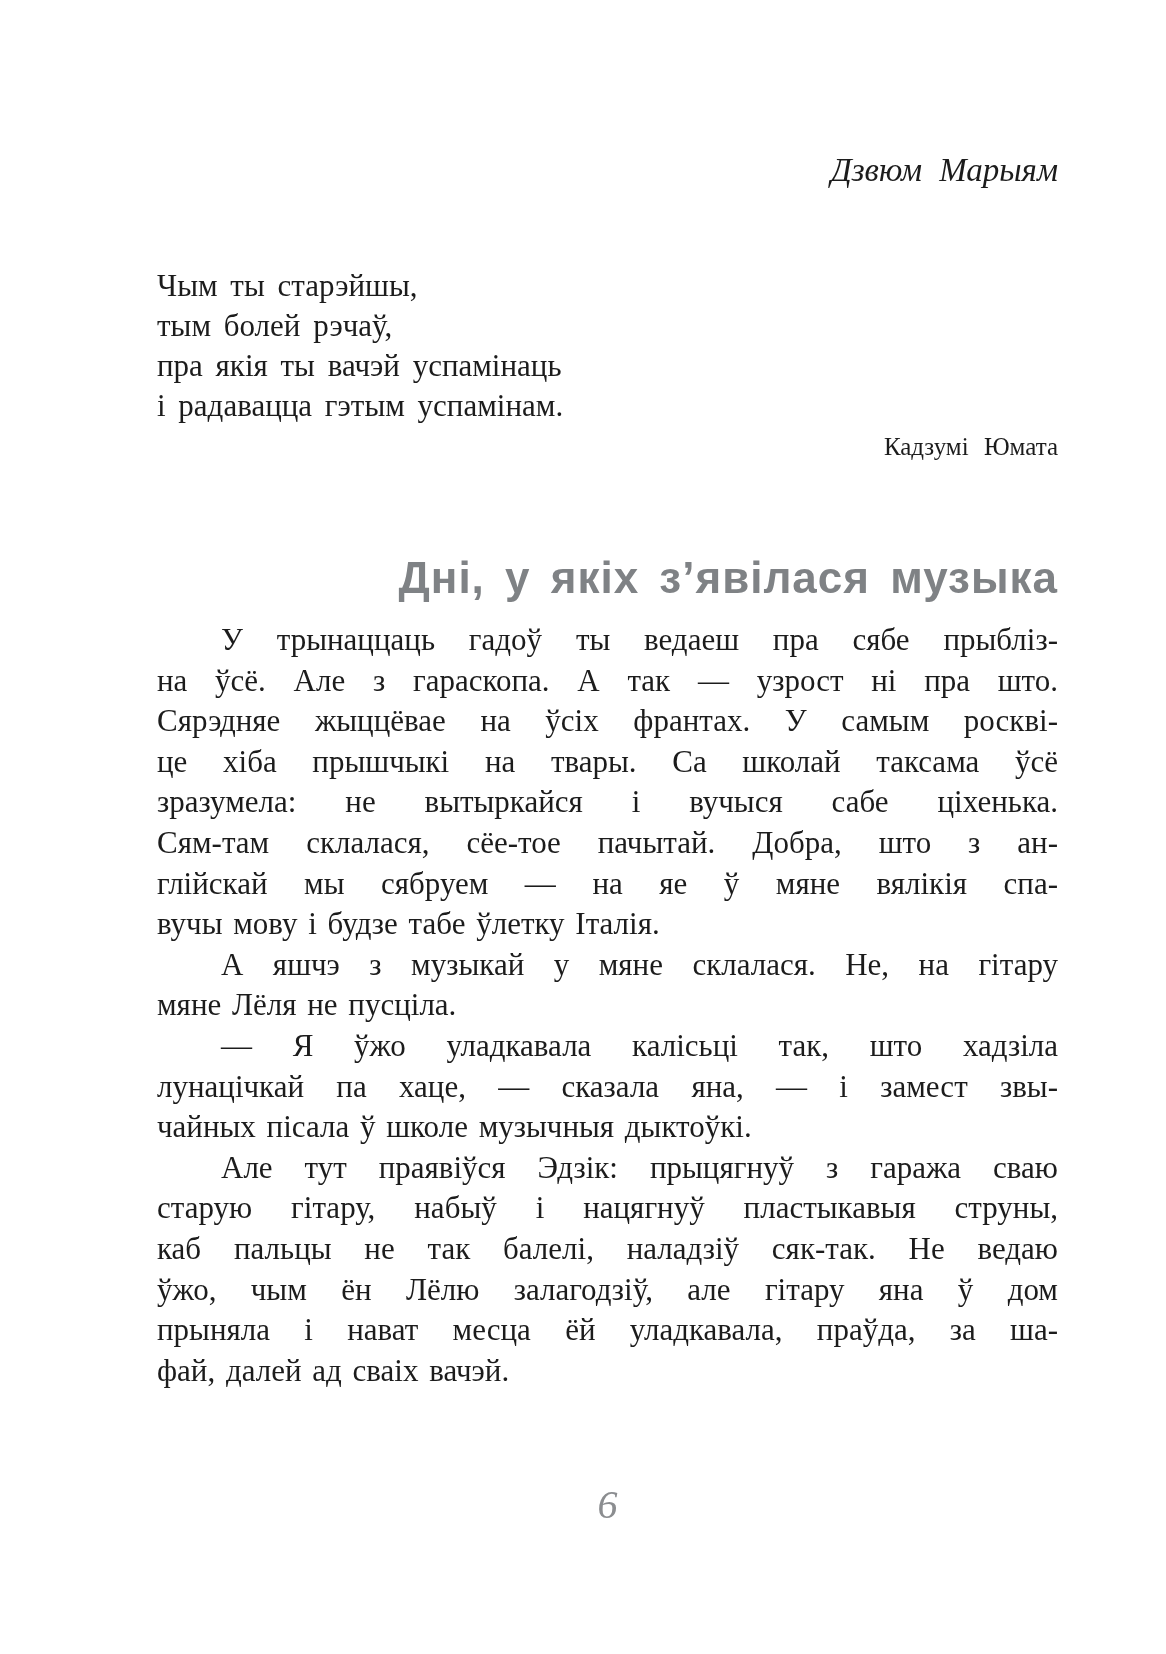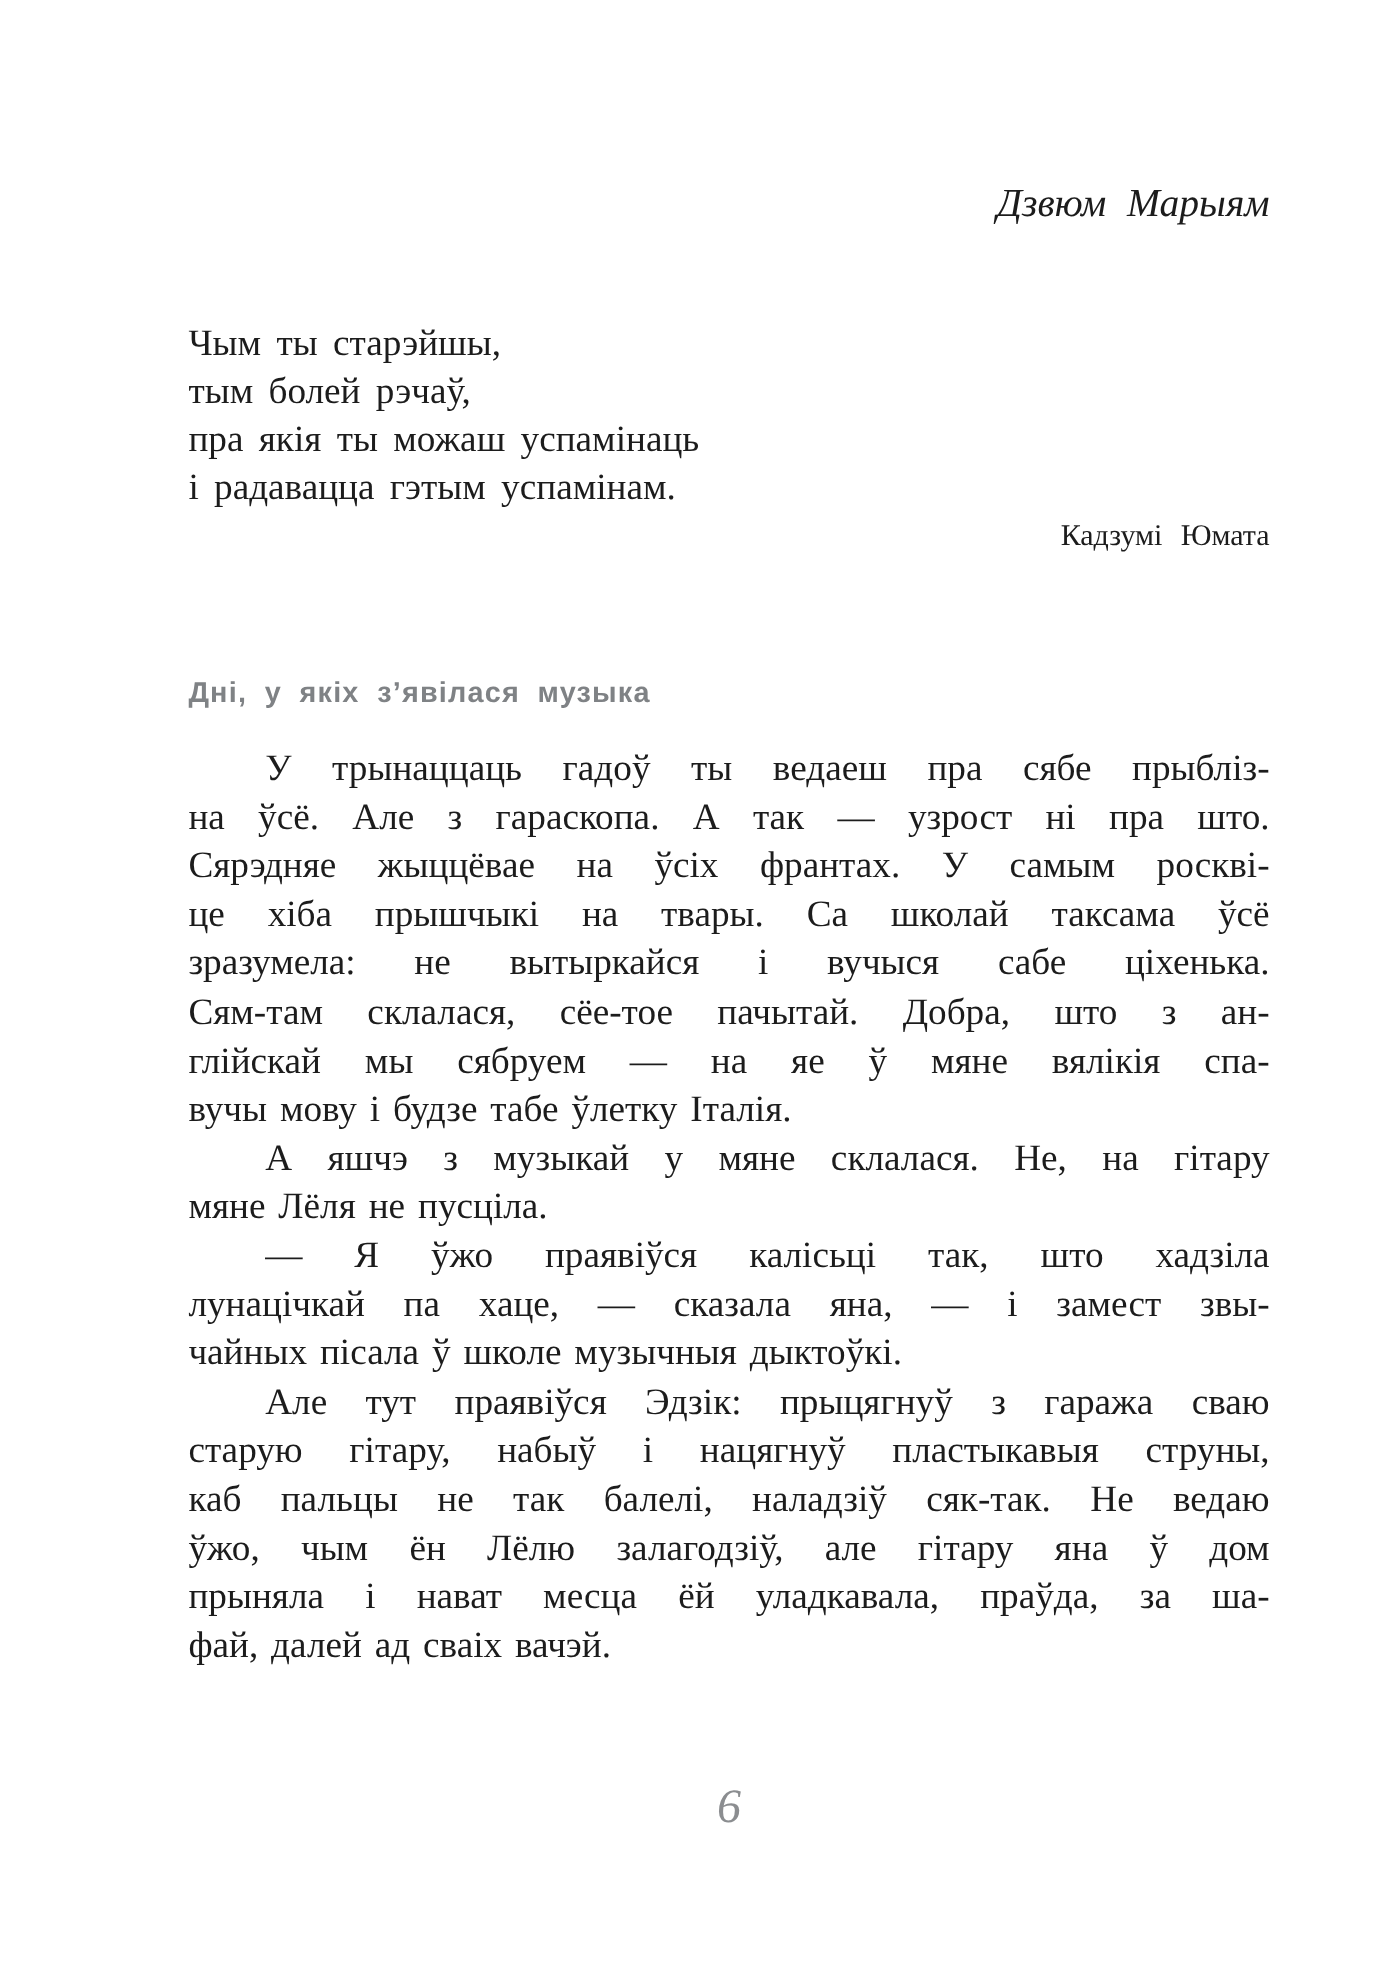--- a/index.html
+++ b/index.html
@@ -35,23 +35,23 @@
     font-size: 25px;
     margin-top: 1px;
     word-spacing: 9px;
   }
 
   .chapter-heading {
     top: 556px;
     margin: 0;
     font-family: "Liberation Sans", sans-serif;
     font-weight: bold;
-    font-size: 24px;
+    font-size: 44px;
     line-height: 44px;
-    text-align: left;
+    text-align: right;
     color: #7f8285;
     letter-spacing: 1px;
     word-spacing: 7px;
   }
 
   .body-text {
     top: 620px;
     font-size: 31px;
     line-height: 40.6px;
     word-spacing: 3px;
@@ -76,21 +76,21 @@
 <body>
 
 <div class="page">
 
   <div class="column dedication">Дзвюм Марыям</div>
 
   <div class="column epigraph">
     <div>
         <div class="epigraph-line">Чым ты старэйшы,</div>
         <div class="epigraph-line">тым болей рэчаў,</div>
-        <div class="epigraph-line">пра якія ты можаш успамінаць</div>
+        <div class="epigraph-line">пра якія ты вачэй успамінаць</div>
         <div class="epigraph-line">і радавацца гэтым успамінам.</div>
       </div>
     <div class="epigraph-author">Кадзумі Юмата</div>
   </div>
 
   <h1 class="column chapter-heading">Дні, у якіх з’явілася музыка</h1>
 
   <div class="column body-text">
       <div class="paragraph">
         <div class="bodyline first">У трынаццаць гадоў ты ведаеш пра сябе прыбліз-</div>
@@ -100,21 +100,21 @@
         <div class="bodyline">зразумела: не вытыркайся і вучыся сабе ціхенька.</div>
         <div class="bodyline">Сям-там склалася, сёе-тое пачытай. Добра, што з ан-</div>
         <div class="bodyline">глійскай мы сябруем — на яе ў мяне вялікія спа-</div>
         <div class="bodyline last">вучы мову і будзе табе ўлетку Італія.</div>
       </div>
       <div class="paragraph">
         <div class="bodyline first">А яшчэ з музыкай у мяне склалася. Не, на гітару</div>
         <div class="bodyline last">мяне Лёля не пусціла.</div>
       </div>
       <div class="paragraph">
-        <div class="bodyline first">— Я ўжо праявіўся калісьці так, што хадзіла</div>
+        <div class="bodyline first">— Я ўжо уладкавала калісьці так, што хадзіла</div>
         <div class="bodyline">лунацічкай па хаце, — сказала яна, — і замест звы-</div>
         <div class="bodyline last">чайных пісала ў школе музычныя дыктоўкі.</div>
       </div>
       <div class="paragraph">
         <div class="bodyline first">Але тут праявіўся Эдзік: прыцягнуў з гаража сваю</div>
         <div class="bodyline">старую гітару, набыў і нацягнуў пластыкавыя струны,</div>
         <div class="bodyline">каб пальцы не так балелі, наладзіў сяк-так. Не ведаю</div>
         <div class="bodyline">ўжо, чым ён Лёлю залагодзіў, але гітару яна ў дом</div>
         <div class="bodyline">прыняла і нават месца ёй уладкавала, праўда, за ша-</div>
         <div class="bodyline last">фай, далей ад сваіх вачэй.</div>

